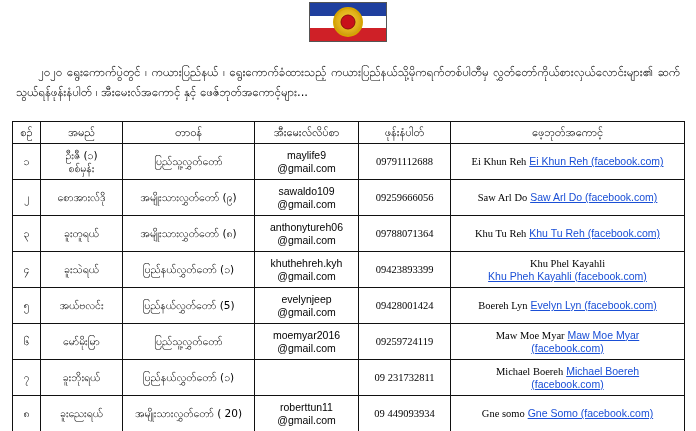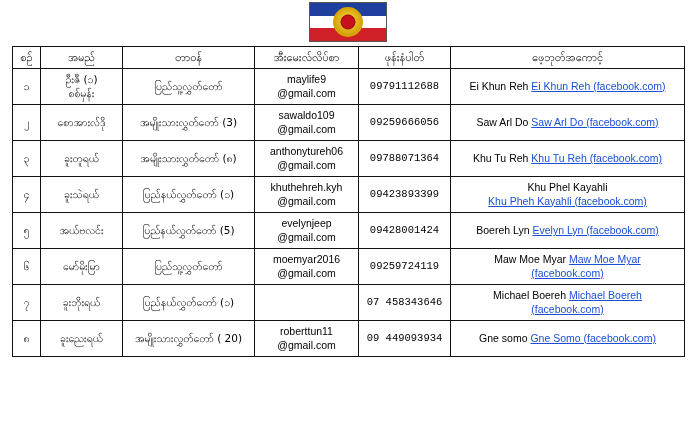--- a/index.html
+++ b/index.html
@@ -119,30 +119,31 @@
   .col-party { width: 132px; }
   .col-email { width: 104px; }
   .col-phone { width: 92px; }
   .col-fb    { width: 234px; }
   .email-cell {
     font-family: "Liberation Sans", sans-serif;
     font-size: 10.5px;
     line-height: 1.3;
   }
   .phone-cell {
-    font-family: Liberation Mono, monospace;
+    font-family: Liberation Serif, serif;
     font-size: 11px;
   }
   .fb-cell {
     font-family: "Liberation Sans", sans-serif;
     font-size: 11px;
     line-height: 1.35;
   }
   .fb-name {
     color: #000000;
+    font-family: Liberation Serif, serif;
   }
   .fb-link {
     color: #1a4fd6;
     text-decoration: underline;
     cursor: pointer;
   }
   .fb-stack .fb-name { display: block; }
   .fb-stack .fb-link { display: block; }
 </style>
 </head>
@@ -154,20 +155,21 @@
     <div class="flag">
       <div class="band-top"></div>
       <div class="band-mid"></div>
       <div class="band-bot"></div>
       <div class="emblem">
         <div class="emblem-inner"></div>
       </div>
     </div>
   </div>
 
+  <p class="intro">၂၀၂၀ ရွေးကောက်ပွဲတွင် ၊ ကယားပြည်နယ် ၊ ရွေးကောက်ခံထားသည့် ကယားပြည်နယ်သို့မိုကရက်တစ်ပါတီမှ လွှတ်တော်ကိုယ်စားလှယ်လောင်းများ၏ ဆက်သွယ်ရန်ဖုန်းနံပါတ် ၊ အီးမေးလ်အကောင့် နှင့် ဖေဇ်ဘုတ်အကောင့်များ...</p>
 
   <table class="candidates">
     <colgroup>
       <col class="col-no">
       <col class="col-name">
       <col class="col-party">
       <col class="col-email">
       <col class="col-phone">
       <col class="col-fb">
     </colgroup>
@@ -186,21 +188,21 @@
           <td>၁</td>
           <td>ဦးဇီ (၁)<br>စစ်မှန်း</td>
           <td>ပြည်သူ့လွှတ်တော်</td>
           <td class="email-cell">maylife9<br>@gmail.com</td>
           <td class="phone-cell">09791112688</td>
           <td class="fb-cell"><span class="fb-name">Ei Khun Reh</span> <span class="fb-link">Ei Khun Reh (facebook.com)</span></td>
         </tr>
         <tr>
           <td>၂</td>
           <td>စောအားလ်ဒို</td>
-          <td>အမျိုးသားလွှတ်တော် (3)</td>
+          <td>အမျိုးသားလွှတ်တော် (၉)</td>
           <td class="email-cell">sawaldo109<br>@gmail.com</td>
           <td class="phone-cell">09259666056</td>
           <td class="fb-cell"><span class="fb-name">Saw Arl Do</span> <span class="fb-link">Saw Arl Do (facebook.com)</span></td>
         </tr>
         <tr>
           <td>၃</td>
           <td>ခူးတူရယ်</td>
           <td>အမျိုးသားလွှတ်တော် (၈)</td>
           <td class="email-cell">anthonytureh06<br>@gmail.com</td>
           <td class="phone-cell">09788071364</td>
@@ -231,21 +233,21 @@
           <td>ပြည်သူ့လွှတ်တော်</td>
           <td class="email-cell">moemyar2016<br>@gmail.com</td>
           <td class="phone-cell">09259724119</td>
           <td class="fb-cell"><span class="fb-name">Maw Moe Myar</span> <span class="fb-link">Maw Moe Myar<br>(facebook.com)</span></td>
         </tr>
         <tr>
           <td>၇</td>
           <td>ခူးဘိုးရယ်</td>
           <td>ပြည်နယ်လွှတ်တော် (၁)</td>
           <td class="email-cell"></td>
-          <td class="phone-cell">07 458343646</td>
+          <td class="phone-cell">09 231732811</td>
           <td class="fb-cell"><span class="fb-name">Michael Boereh</span> <span class="fb-link">Michael Boereh<br>(facebook.com)</span></td>
         </tr>
         <tr>
           <td>၈</td>
           <td>ခူးညေးရယ်</td>
           <td>အမျိုးသားလွှတ်တော် ( 20)</td>
           <td class="email-cell">roberttun11<br>@gmail.com</td>
           <td class="phone-cell">09 449093934</td>
           <td class="fb-cell"><span class="fb-name">Gne somo</span> <span class="fb-link">Gne Somo (facebook.com)</span></td>
         </tr>

